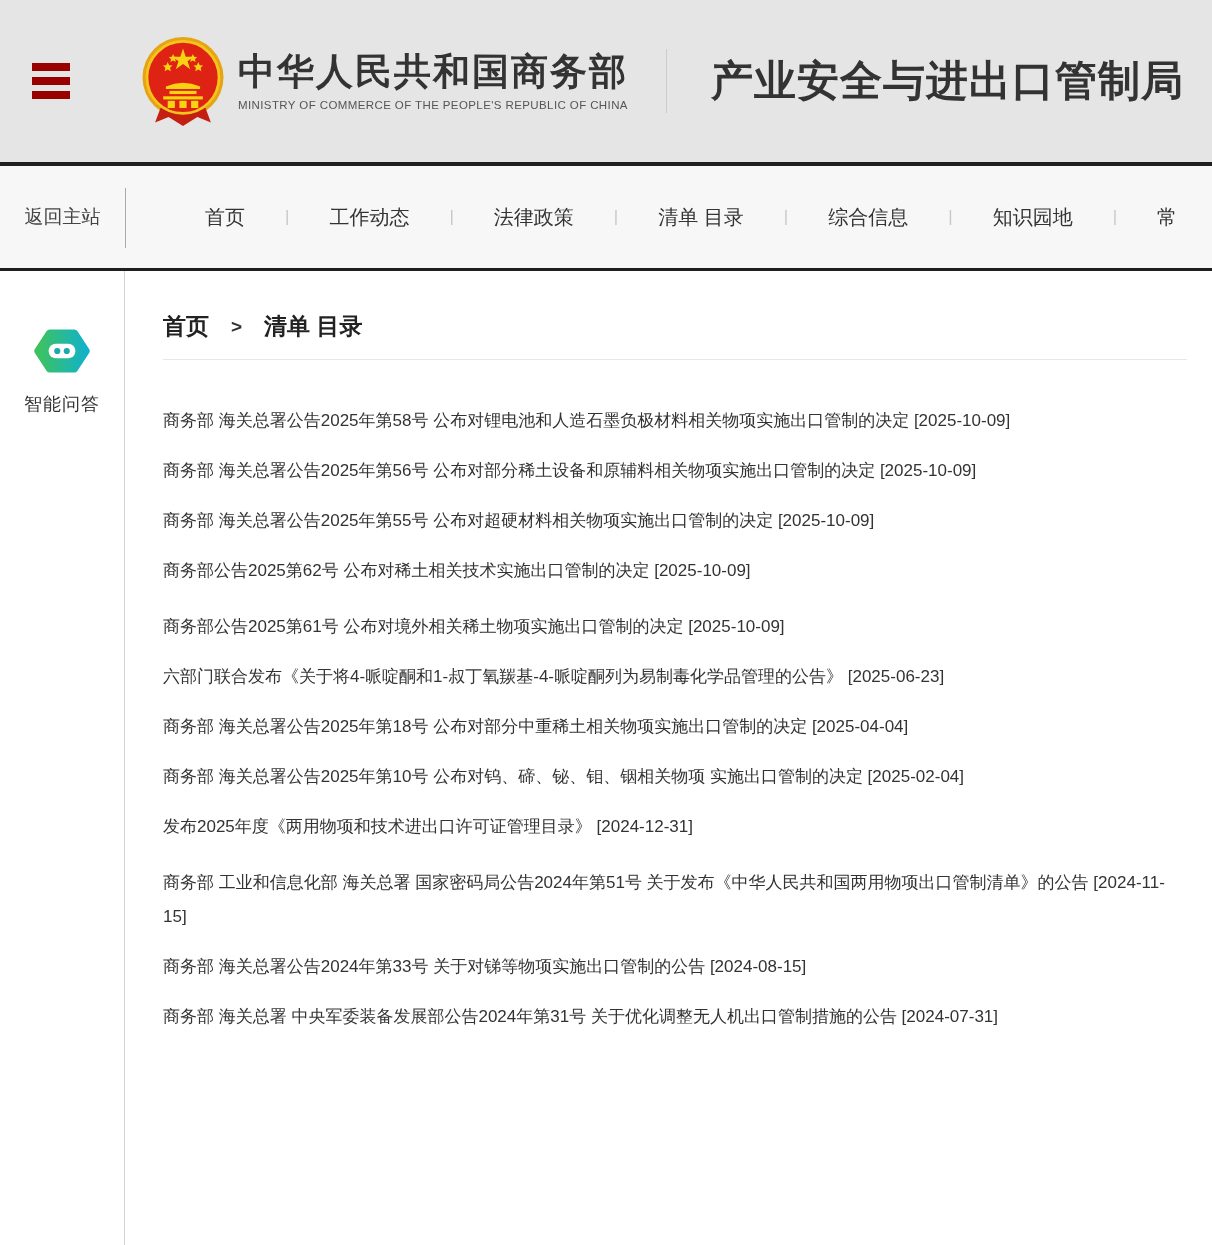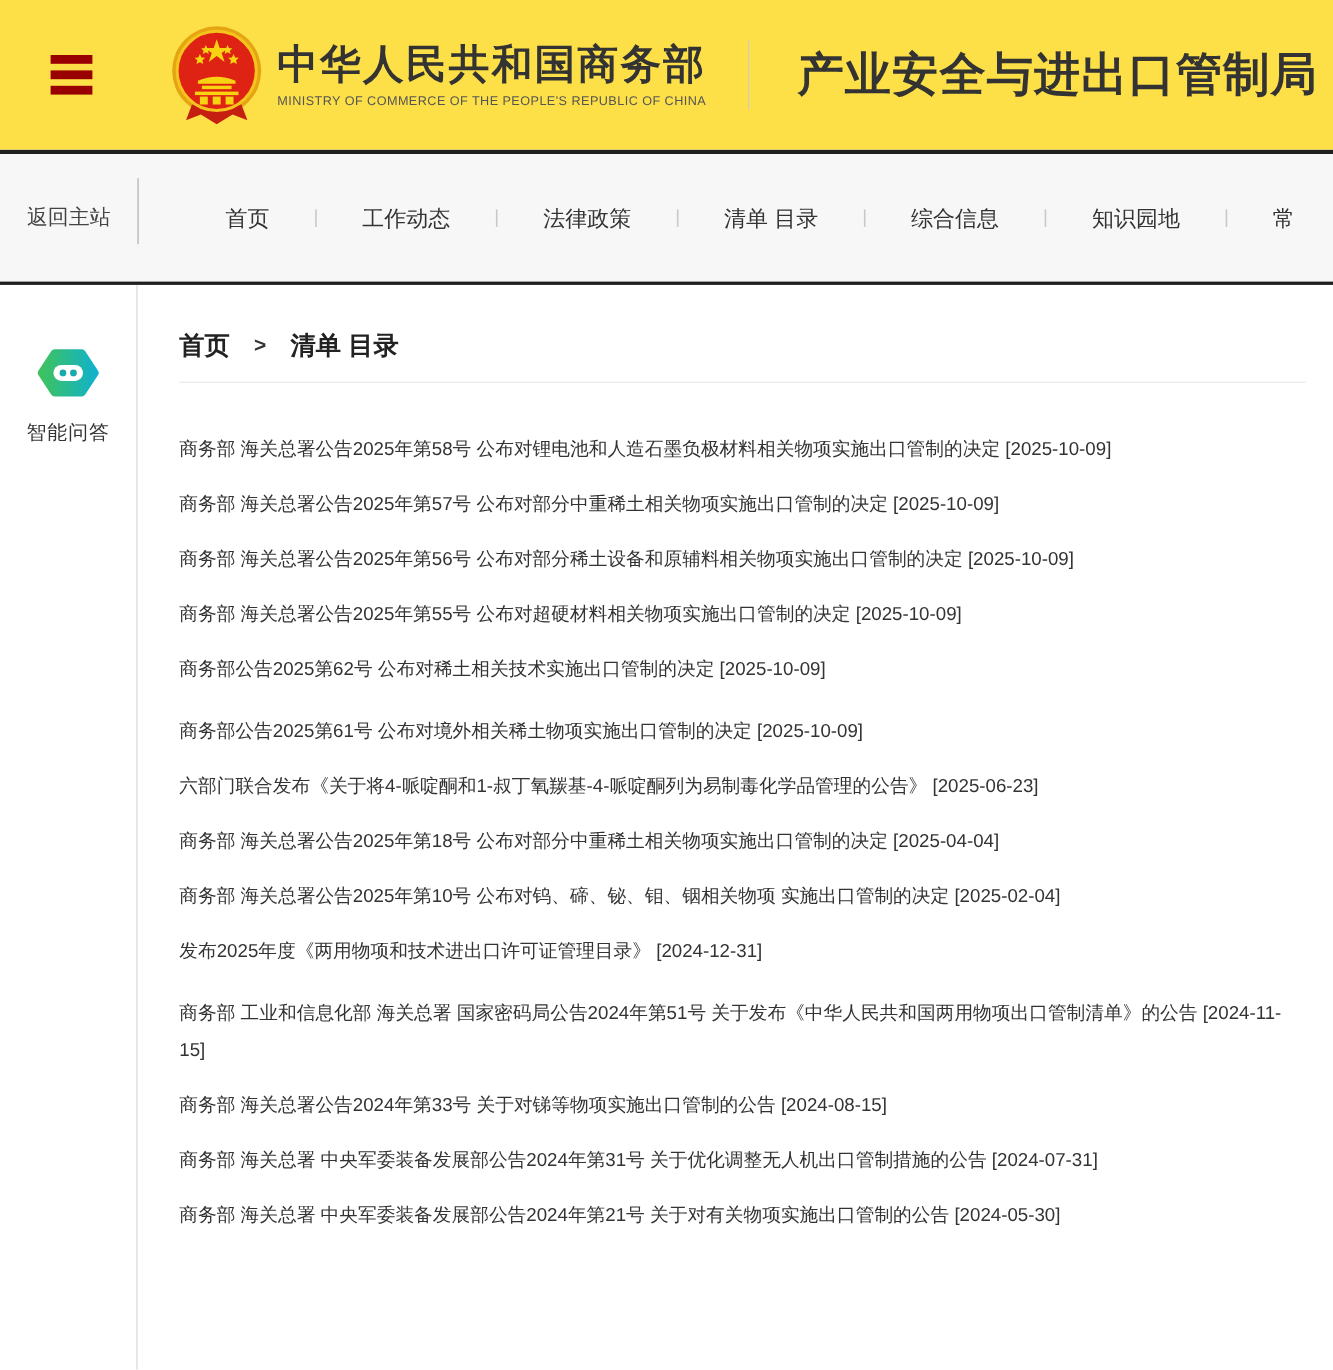--- a/index.html
+++ b/index.html
@@ -10,35 +10,35 @@
     --emblem-red:#de2213;
     --emblem-gold:#f0b81c;
     --icon-green:#3ec25f;
     --icon-teal:#12b2c9;
   }
   *{margin:0;padding:0;box-sizing:border-box;}
   html,body{width:1212px;height:1245px;overflow:hidden;background:#ffffff;
     font-family:"Liberation Sans","DejaVu Sans",sans-serif;color:var(--text-main);}
 
   
-  .site-header{height:136px;background:#fde047;display:flex;align-items:center;position:relative;justify-content:center;}
+  .site-header{height:162px;background:#e5e5e5;display:flex;align-items:center;position:relative;}
   .hamburger{width:38px;height:36px;display:flex;flex-direction:column;justify-content:space-between;
     margin-left:32px;cursor:pointer;flex:none;}
   .hamburger span{display:block;height:8px;width:100%;background:var(--accent-red);}
   .emblem{width:90px;height:96px;margin-left:68px;flex:none;}
   .title-group{margin-left:10px;flex:none;}
   .site-name-cn{font-size:37px;font-weight:700;color:#333;letter-spacing:2px;line-height:1.15;}
   .site-name-en{font-size:11.5px;color:#555;letter-spacing:0.4px;margin-top:6px;}
   .header-divider{width:1px;height:64px;background:#cccccc;margin-left:38px;flex:none;}
   .bureau-title{font-size:42px;font-weight:700;color:#333;letter-spacing:1px;margin-left:44px;
     white-space:nowrap;flex:none;}
 
   
   .dark-strip{height:4px;background:var(--dark-bar);}
-  .main-nav{height:119px;background:var(--nav-bg);border-bottom:3px solid var(--dark-bar);
+  .main-nav{height:105px;background:var(--nav-bg);border-bottom:3px solid var(--dark-bar);
     display:flex;align-items:center;position:relative;}
   .back-zone{width:125px;flex:none;text-align:center;font-size:19px;color:#444;cursor:pointer;}
   .nav-vdivider{position:absolute;left:125px;top:22px;height:60px;width:1px;background:#aaaaaa;}
   .nav-menu{list-style:none;display:flex;align-items:center;margin-left:40px;white-space:nowrap;overflow:hidden;flex:1;}
   .nav-menu .nav-item{padding:0 40px;font-size:20px;color:#333;cursor:pointer;flex:none;}
   .nav-menu .sep{color:#c8c8c8;font-size:17px;flex:none;}
 
   
   .main-row{display:flex;height:1108px;}
   .sidebar{width:125px;flex:none;border-right:1px solid #d5d5d5;padding-top:55px;text-align:center;}
@@ -139,34 +139,32 @@
     <div class="breadcrumb">
       <span class="crumb-home">首页</span>
       <span class="crumb-sep">&gt;</span>
       <span class="crumb-current">清单 目录</span>
     </div>
     <hr class="breadcrumb-divider">
 
     <div class="announcement-list">
         <div class="group">
           <div class="list-item">商务部 海关总署公告2025年第58号 公布对锂电池和人造石墨负极材料相关物项实施出口管制的决定 [2025-10-09]</div>
-          <div class="list-item">商务部 海关总署公告2025年第57号 公布对部分中重稀土相关物项实施出口管制的决定 [2025-10-09]</div>
           <div class="list-item">商务部 海关总署公告2025年第56号 公布对部分稀土设备和原辅料相关物项实施出口管制的决定 [2025-10-09]</div>
           <div class="list-item">商务部 海关总署公告2025年第55号 公布对超硬材料相关物项实施出口管制的决定 [2025-10-09]</div>
           <div class="list-item">商务部公告2025第62号 公布对稀土相关技术实施出口管制的决定 [2025-10-09]</div>
         </div>
         <div class="group">
           <div class="list-item">商务部公告2025第61号 公布对境外相关稀土物项实施出口管制的决定 [2025-10-09]</div>
           <div class="list-item">六部门联合发布《关于将4-哌啶酮和1-叔丁氧羰基-4-哌啶酮列为易制毒化学品管理的公告》 [2025-06-23]</div>
           <div class="list-item">商务部 海关总署公告2025年第18号 公布对部分中重稀土相关物项实施出口管制的决定 [2025-04-04]</div>
           <div class="list-item">商务部 海关总署公告2025年第10号 公布对钨、碲、铋、钼、铟相关物项 实施出口管制的决定 [2025-02-04]</div>
           <div class="list-item">发布2025年度《两用物项和技术进出口许可证管理目录》 [2024-12-31]</div>
         </div>
         <div class="group">
           <div class="list-item">商务部 工业和信息化部 海关总署 国家密码局公告2024年第51号 关于发布《中华人民共和国两用物项出口管制清单》的公告 [2024-11-15]</div>
           <div class="list-item">商务部 海关总署公告2024年第33号 关于对锑等物项实施出口管制的公告 [2024-08-15]</div>
           <div class="list-item">商务部 海关总署 中央军委装备发展部公告2024年第31号 关于优化调整无人机出口管制措施的公告 [2024-07-31]</div>
-          <div class="list-item">商务部 海关总署 中央军委装备发展部公告2024年第21号 关于对有关物项实施出口管制的公告 [2024-05-30]</div>
         </div>
       </div>
   </main>
 
 </div>
 
 </body></html>

